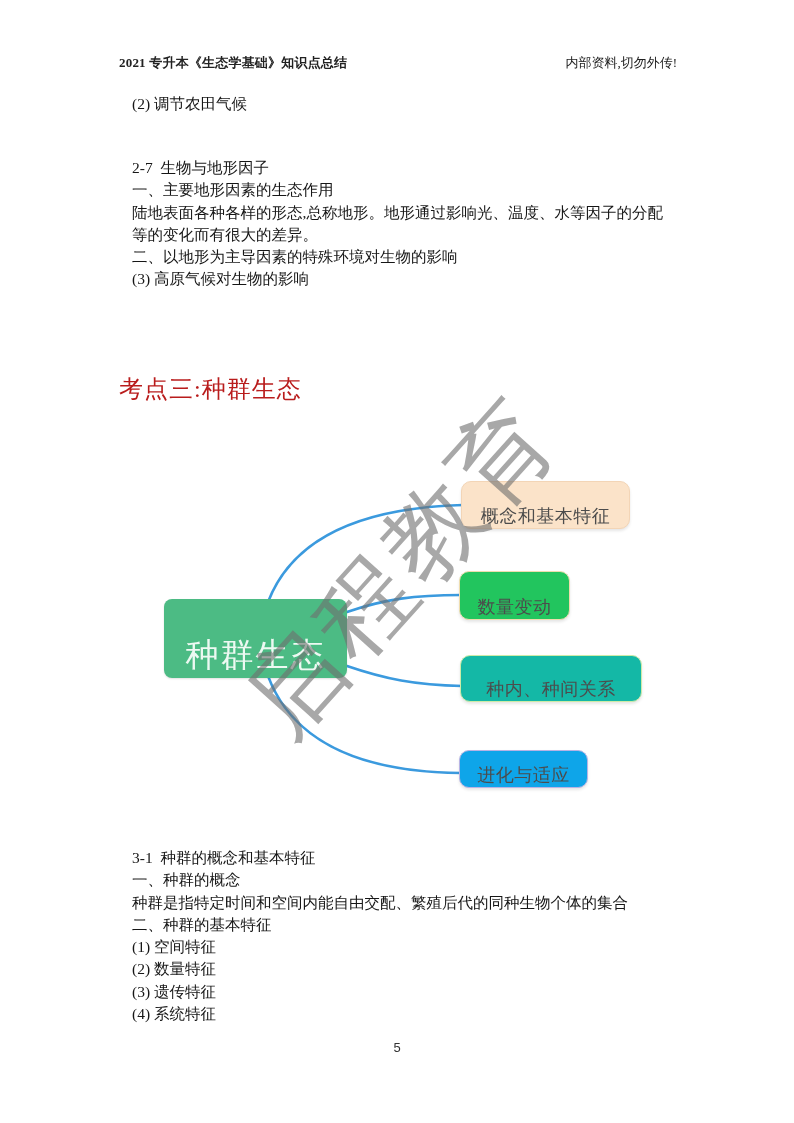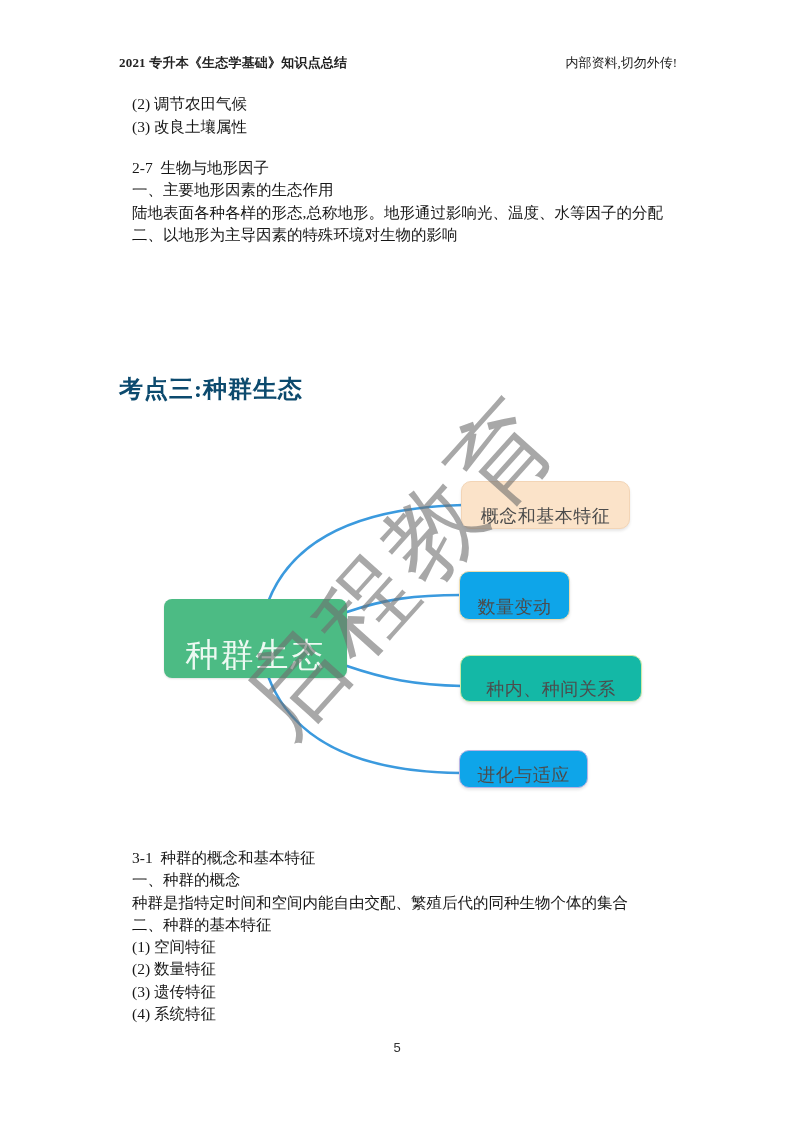--- a/index.html
+++ b/index.html
@@ -35,23 +35,23 @@
   }
   .block-top { top: 92px; }
   .block-top .tline { line-height: 23px; }
   .block-mid { top: 157px; }
   .block-bottom { top: 847px; }
 
   .section-heading {
     position: absolute;
     left: 119px; top: 373px;
     font-size: 24px;
-    font-weight: 700;
+    font-weight: 400;
     letter-spacing: 1px;
-    color: #0c4a6e;
+    color: #b91c1c;
     font-family: "Liberation Serif", serif;
   }
 
   
   .mindmap { position: absolute; left: 0; top: 410px; width: 794px; height: 420px; }
   .mm-svg { position: absolute; left: 0; top: 0; }
   .mm-node {
     position: absolute;
     display: flex;
     align-items: flex-end;
@@ -70,21 +70,21 @@
     box-shadow: 0 1px 2px rgba(0,0,0,0.12);
   }
   .mm-child {
     border-radius: 10px;
     font-size: 18px;
     color: #4c4c4c;
     letter-spacing: 0.5px;
     box-shadow: 0 2px 3px rgba(0,0,0,0.10);
   }
   .mm-c1 { left: 461px; top: 71px;  width: 169px; height: 48px; background: #fbe3c9; border: 1px solid #f3d5b6; }
-  .mm-c2 { left: 459px; top: 161px; width: 111px; height: 49px; background: #0ea5e9; border: 1px solid #efddae; }
+  .mm-c2 { left: 459px; top: 161px; width: 111px; height: 49px; background: #22c55e; border: 1px solid #efddae; }
   .mm-c3 { left: 460px; top: 245px; width: 182px; height: 47px; background: #14b8a6; border: 1px solid #cdeba8; }
   .mm-c4 { left: 459px; top: 340px; width: 129px; height: 38px; background: #0ea5e9; border: 1px solid #b8b3e4; }
 
   .watermark {
     position: absolute;
     left: 402px; top: 158px;   
     transform: translate(-50%, -50%) rotate(-48deg);
     font-family: "Liberation Serif", serif;
     font-size: 96px;
     letter-spacing: 7px;
@@ -109,28 +109,29 @@
 
 <div class="page">
 
   <div class="header">
     <span class="left">2021 专升本《生态学基础》知识点总结</span>
     <span class="right">内部资料,切勿外传!</span>
   </div>
 
   <div class="tblock block-top">
     <div class="tline">(2) 调节农田气候</div>
-    <div class="tline">(3) 改良土壤属性</div>
   </div>
 
   <div class="tblock block-mid">
     <div class="tline">2-7  生物与地形因子</div>
     <div class="tline">一、主要地形因素的生态作用</div>
     <div class="tline">陆地表面各种各样的形态,总称地形。地形通过影响光、温度、水等因子的分配</div>
+    <div class="tline">等的变化而有很大的差异。</div>
     <div class="tline">二、以地形为主导因素的特殊环境对生物的影响</div>
+    <div class="tline">(3) 高原气候对生物的影响</div>
   </div>
 
   <div class="section-heading">考点三:种群生态</div>
 
   <div class="mindmap">
     <svg class="mm-svg" width="794" height="420" viewBox="0 0 794 420">
 
       <path d="M 268,192 C 290,135 350,98 463,95" fill="none" stroke="#3b9ade" stroke-width="2.6" stroke-linecap="round"></path>
       <path d="M 347,202 C 385,189 415,185 461,185" fill="none" stroke="#3b9ade" stroke-width="2.6" stroke-linecap="round"></path>
       <path d="M 347,256 C 385,269 415,275 462,276" fill="none" stroke="#3b9ade" stroke-width="2.6" stroke-linecap="round"></path>

